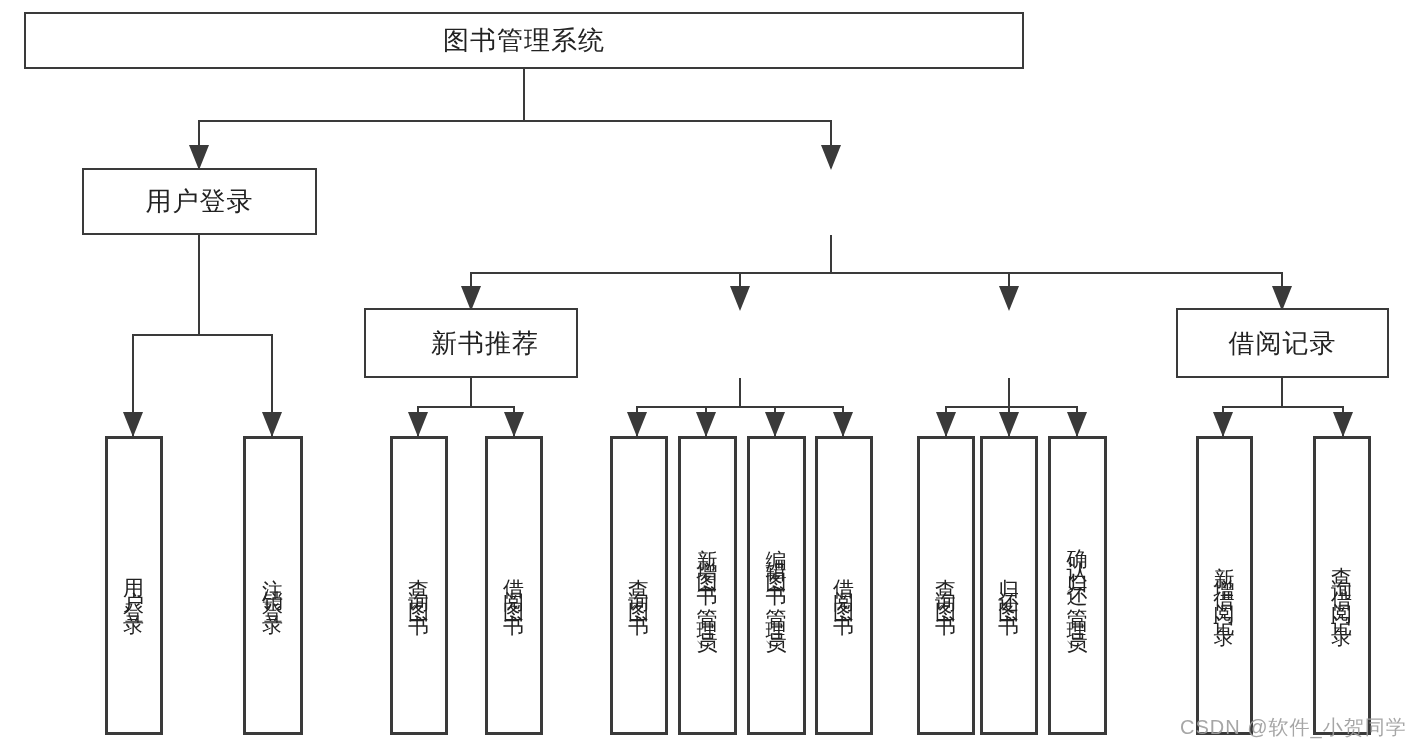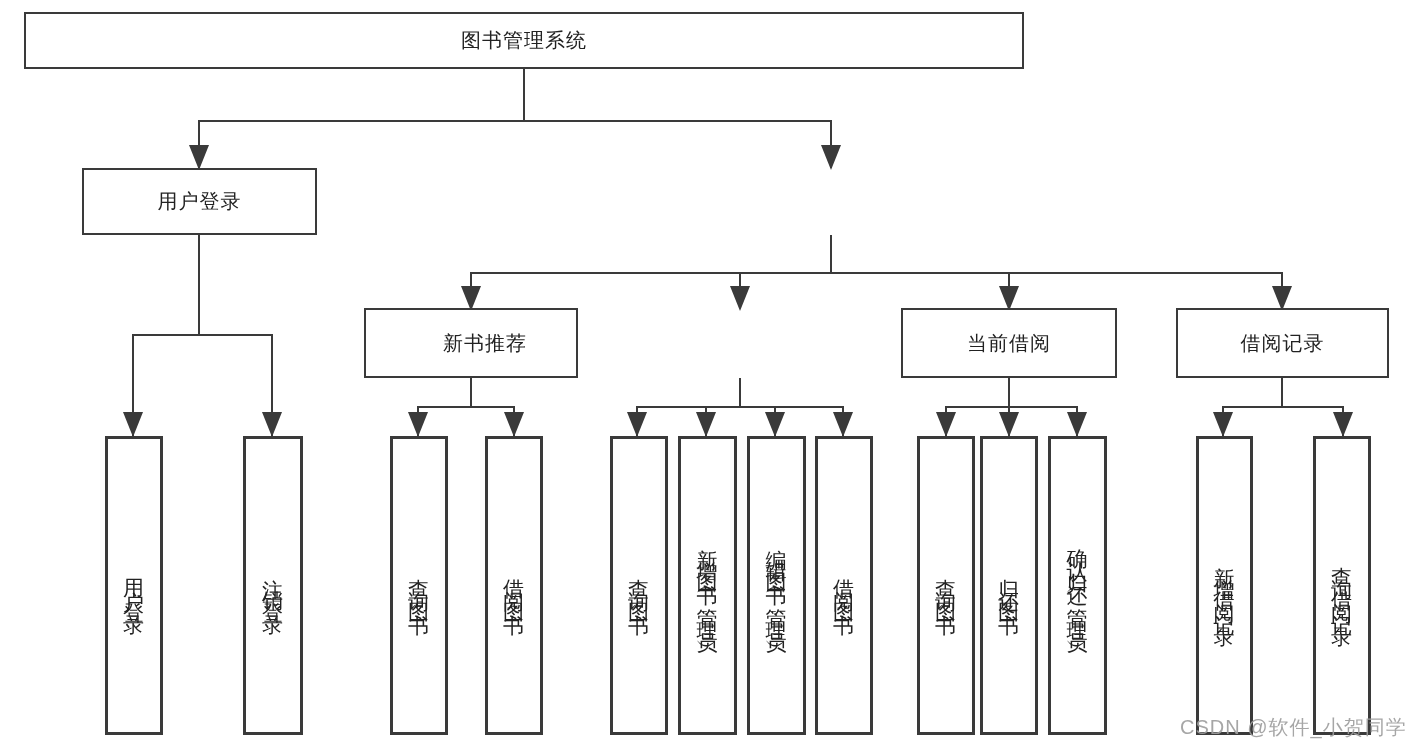--- a/index.html
+++ b/index.html
@@ -9,21 +9,21 @@
   }
   .connectors { position:absolute; left:0; top:0; }
   .connectors path.line { stroke:#3a3a3a; stroke-width:2; fill:none; }
   .connectors path.arrow { fill:#3a3a3a; stroke:none; }
   .box {
     position:absolute; box-sizing:border-box;
     border:2px solid #3a3a3a; background:#ffffff; color:#222222;
     display:flex; align-items:center; justify-content:center;
     text-align:center;
   }
-  .box.h { font-size:20px; letter-spacing:1px; white-space:nowrap;font-family:Liberation Serif, serif; }
+  .box.h { font-size:26px; letter-spacing:1px; white-space:nowrap;font-family:Liberation Serif, serif; }
   .box.v {
     border-width:3px;
     writing-mode:vertical-rl;
     font-size:21px; letter-spacing:12px; line-height:1;
     padding:6px 0;
   }
   .watermark {
     position:absolute; left:1180px; top:714px;
     font-size:20px; color:rgba(158,158,158,0.92);
     letter-spacing:1px; white-space:nowrap; z-index:5;
@@ -87,21 +87,20 @@
       <path class="arrow" d="M1213,412 L1233,412 L1223,437 Z"></path>
       <path class="arrow" d="M1333,412 L1353,412 L1343,437 Z"></path>
     </g>
   </svg>
 
   <div class="box h" style="left:24px; top:12px; width:1000px; height:57px;">图书管理系统</div>
 
   <div class="box h" style="left:82px; top:168px; width:235px; height:67px;">用户登录</div>
 
   <div class="box h" style="left:364px; top:308px; width:214px; height:70px;padding-left:28px;">新书推荐</div>
-  <div class="box h" style="left:901px; top:308px; width:216px; height:70px;">当前借阅</div>
   <div class="box h" style="left:1176px; top:308px; width:213px; height:70px;">借阅记录</div>
 
   <div class="box v" style="left:105px; top:436px; width:58px; height:299px;">用户登录</div>
   <div class="box v" style="left:243px; top:436px; width:60px; height:299px;">注销登录</div>
 
   <div class="box v" style="left:390px; top:436px; width:58px; height:299px;">查询图书</div>
   <div class="box v" style="left:485px; top:436px; width:58px; height:299px;">借阅图书</div>
 
   <div class="box v" style="left:610px; top:436px; width:58px; height:299px;">查询图书</div>
   <div class="box v" style="left:678px; top:436px; width:59px; height:299px;">新增图书（管理员）</div>

